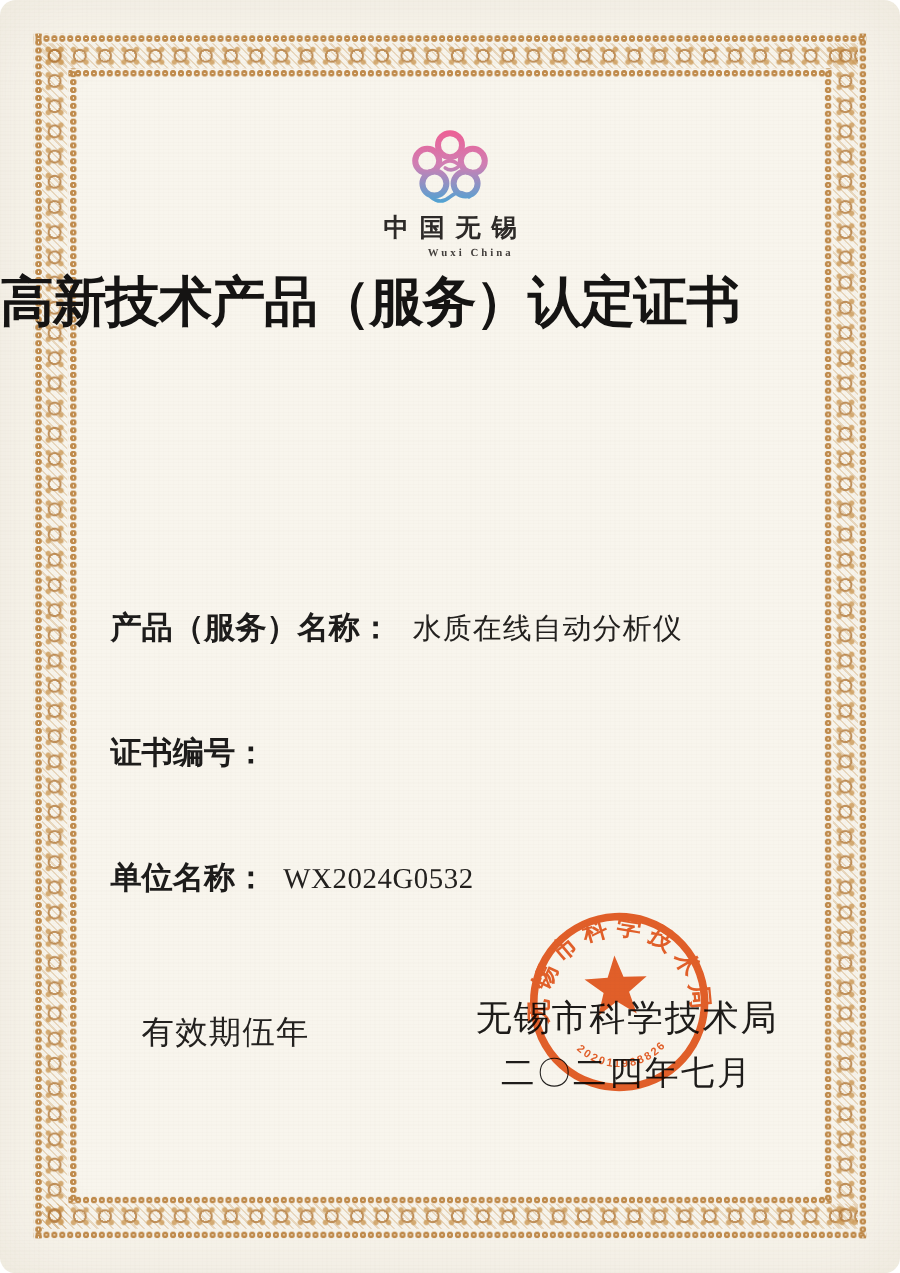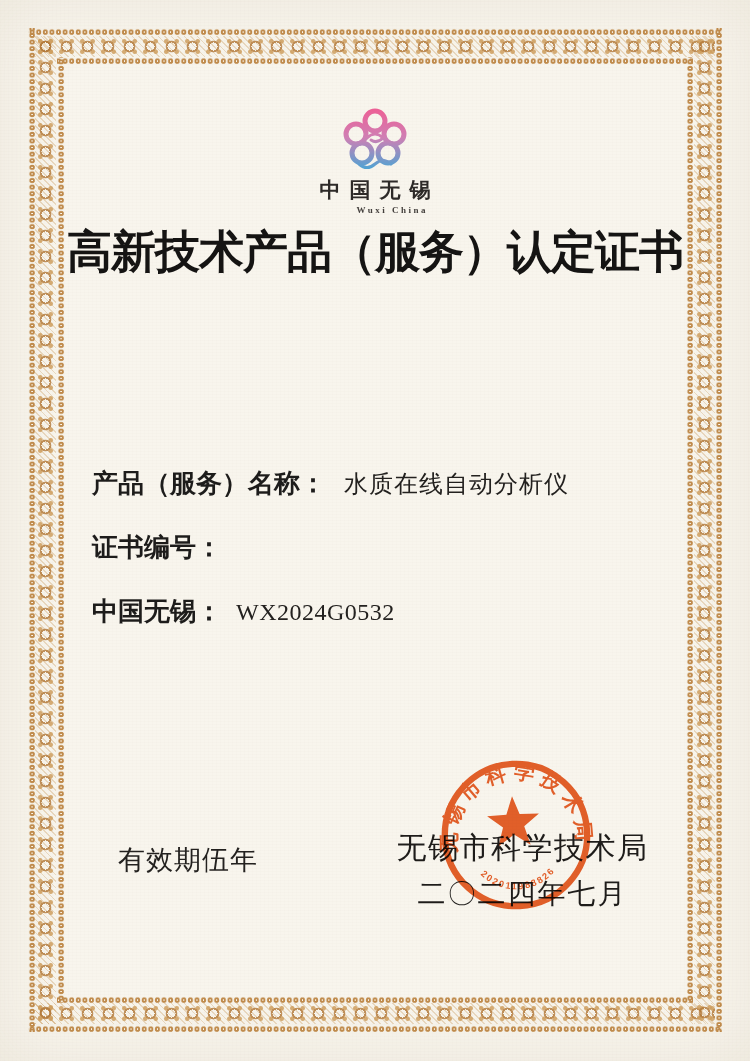--- a/index.html
+++ b/index.html
@@ -6,20 +6,21 @@
   .cert{
     position:relative;
     width:750px;height:1061px;
     background:#f8f5ed;
     background-image:
       repeating-linear-gradient(0deg, rgba(120,100,70,0.015) 0 1px, transparent 1px 3px),
       repeating-linear-gradient(90deg, rgba(120,100,70,0.012) 0 1px, transparent 1px 4px);
     box-shadow: inset 0 0 70px rgba(170,150,110,0.14);
     overflow:hidden;
     font-family:"Liberation Sans", sans-serif;
+    border-radius:13px;
   }
 
   
   .bead{
     position:absolute;
     background-image: radial-gradient(circle, #fdf9f1 0 0.7px, #bf8a4b 0.7px 2.4px, rgba(191,138,75,0) 2.9px);
     background-size:6.6px 6.6px;
     background-position:center;
   }
   .bead.h{height:7px;left:28px;right:28px;}
@@ -61,29 +62,28 @@
   .logo-en{
     margin-top:1px;
     font-family:"Liberation Serif",serif;
     font-weight:700;font-size:9px;color:#433f3c;
     letter-spacing:2.5px;padding-left:2.5px;margin-left:32px;
   }
 
   
   .title{
     position:absolute;top:222px;left:0;right:0;margin:0;
-    text-align:center;
     font-family:"DejaVu Serif","Liberation Serif",serif;
     font-weight:900;font-size:45px;letter-spacing:-1px;
     color:#151413;
   }
 
   
   .fields{position:absolute;left:92px;top:466px;width:570px;}
-  .field-row{display:flex;align-items:baseline;height:64px;}
+  .field-row{display:flex;align-items:baseline;height:64px;margin-top:40px;}
   .field-label{
     font-family:"Liberation Sans",sans-serif;
     font-weight:700;font-size:26px;color:#1d1c1b;
     white-space:nowrap;
   }
   .field-value{
     font-family:Liberation Mono, monospace;
     font-size:24px;color:#23211f;
     margin-left:18px;letter-spacing:1px;white-space:nowrap;
   }
@@ -160,21 +160,21 @@
 
   <div class="fields">
     <div class="field-row">
       <span class="field-label">产品（服务）名称：</span>
       <span class="field-value">水质在线自动分析仪</span>
     </div>
     <div class="field-row">
       <span class="field-label">证书编号：</span>
     </div>
     <div class="field-row">
-      <span class="field-label">中国无锡：</span>
+      <span class="field-label">单位名称：</span>
       <span class="field-value serial">WX2024G0532</span>
     </div>
   </div>
 
   <div class="validity">有效期伍年</div>
 
   <div class="issuer-block">
     <div class="issuer-name">无锡市科学技术局</div>
     <div class="issue-date">二〇二四年七月</div>
   </div>

